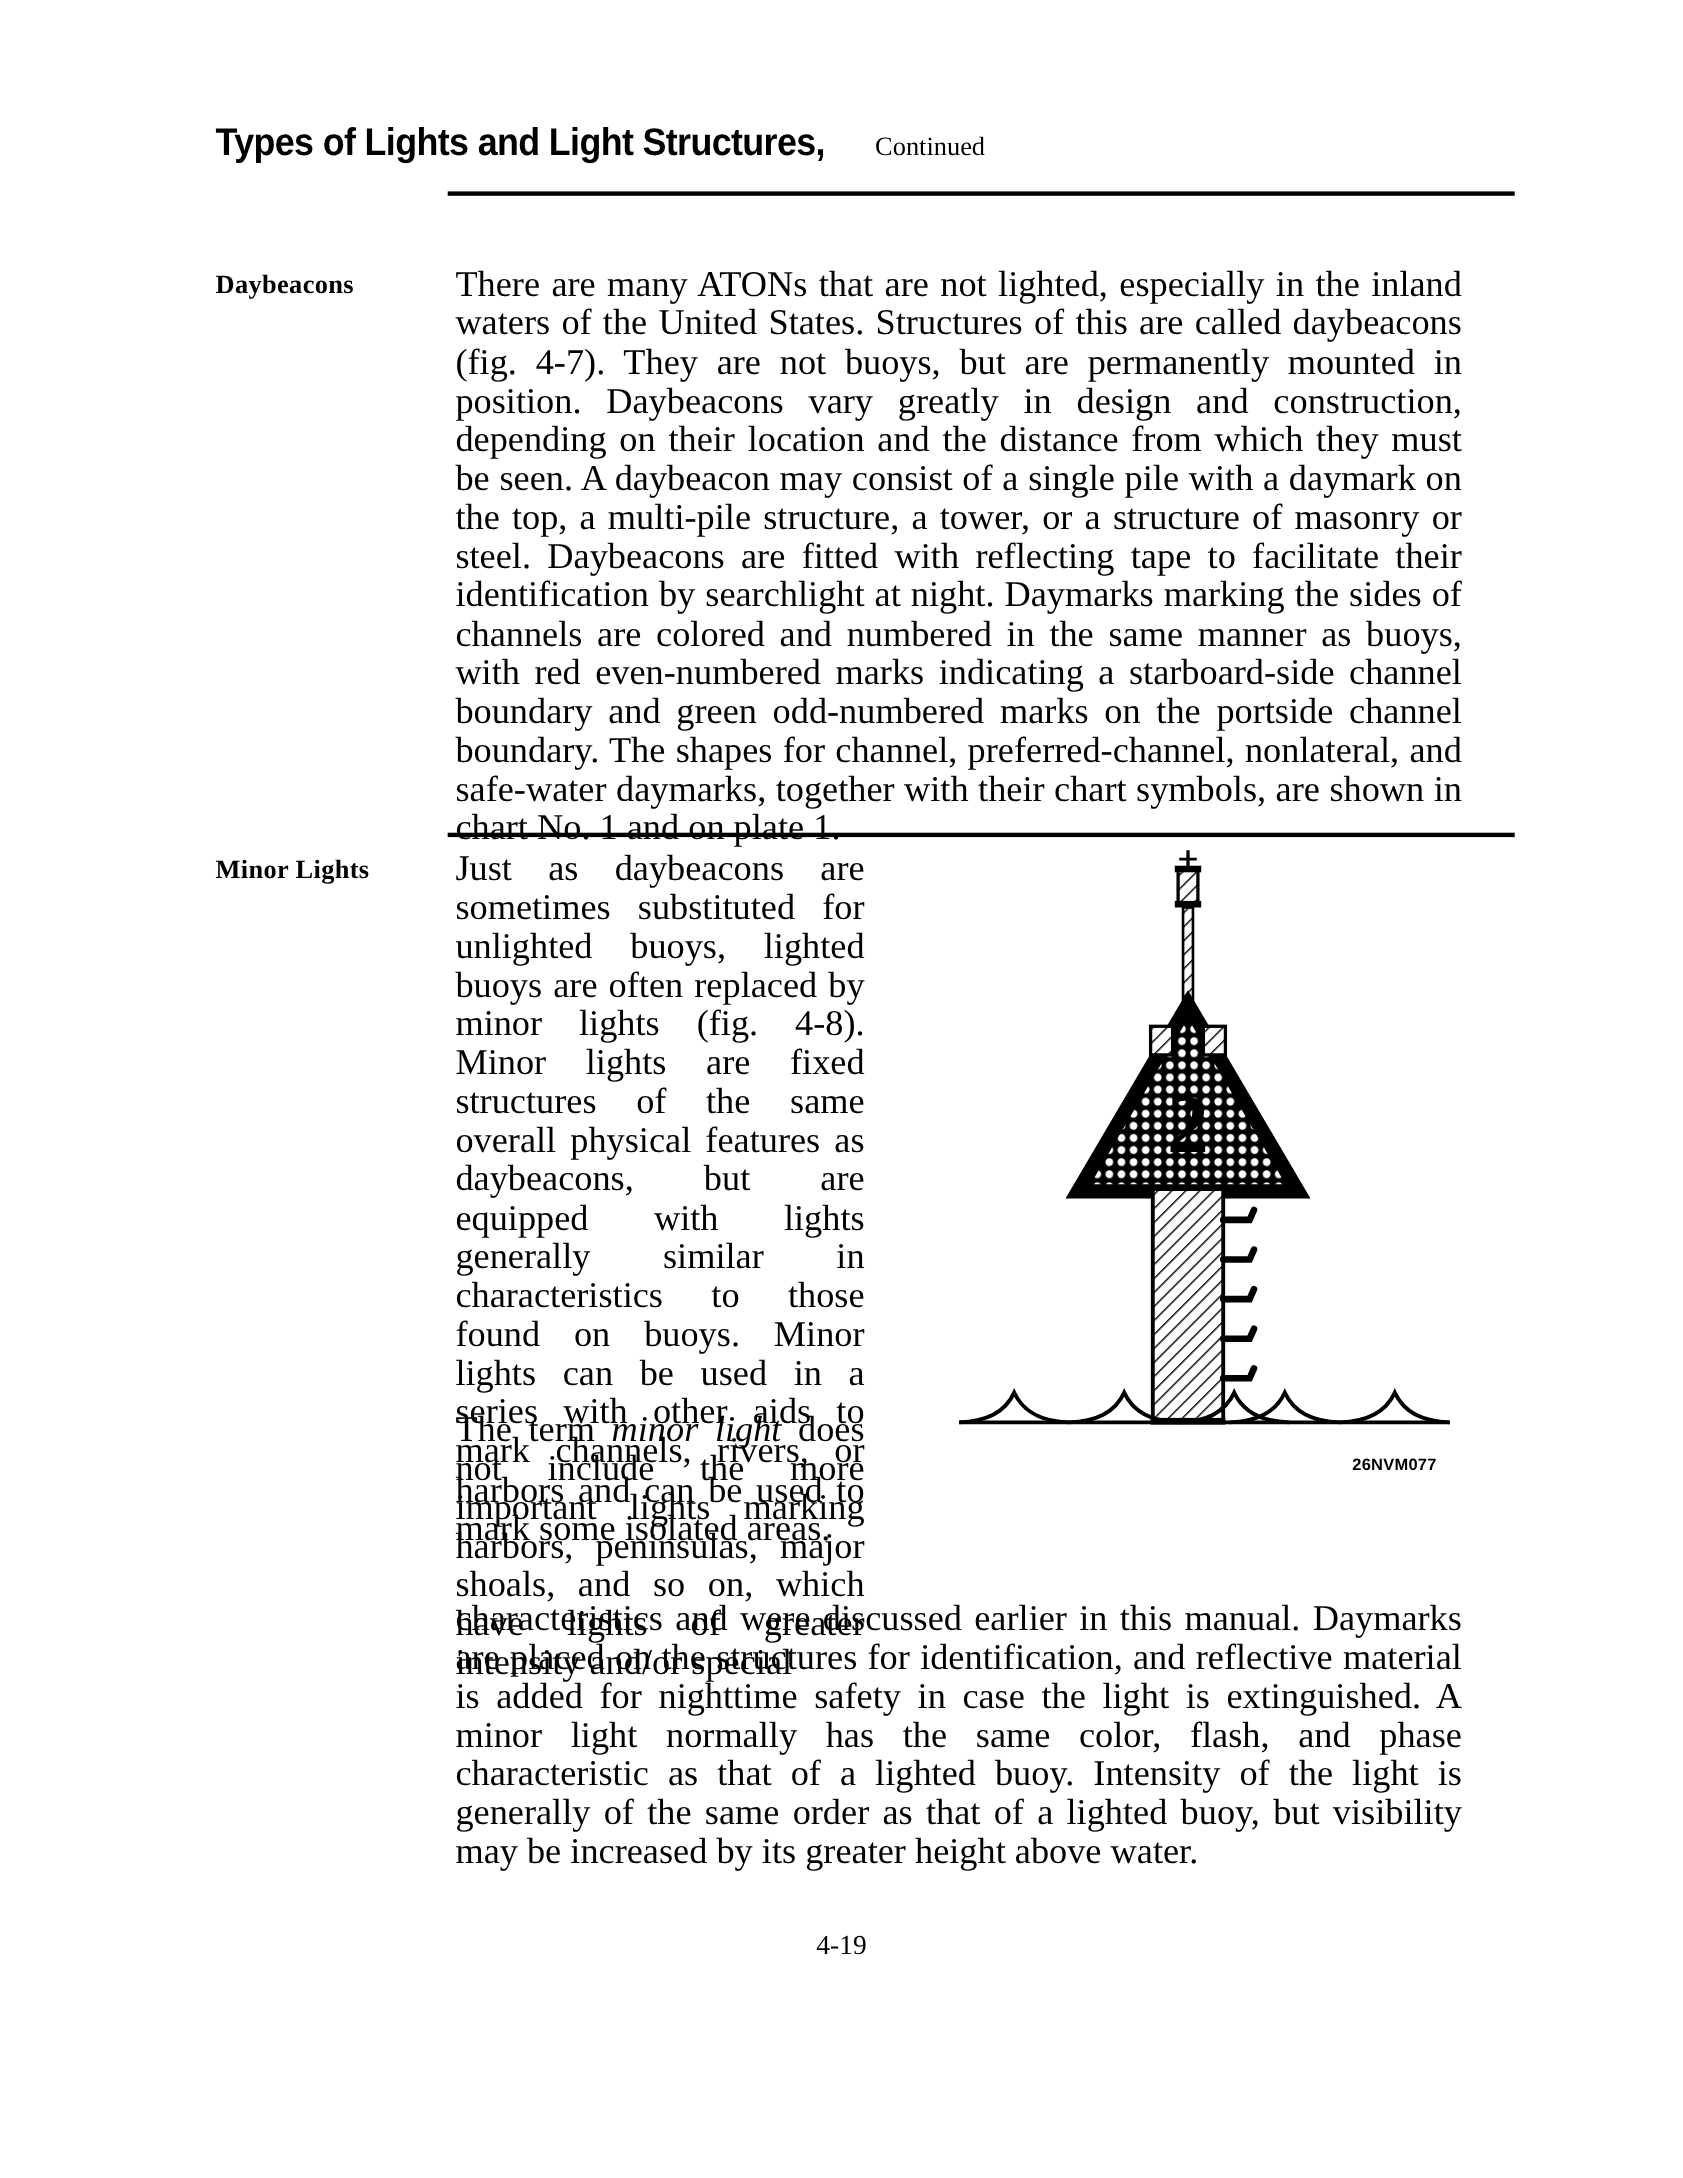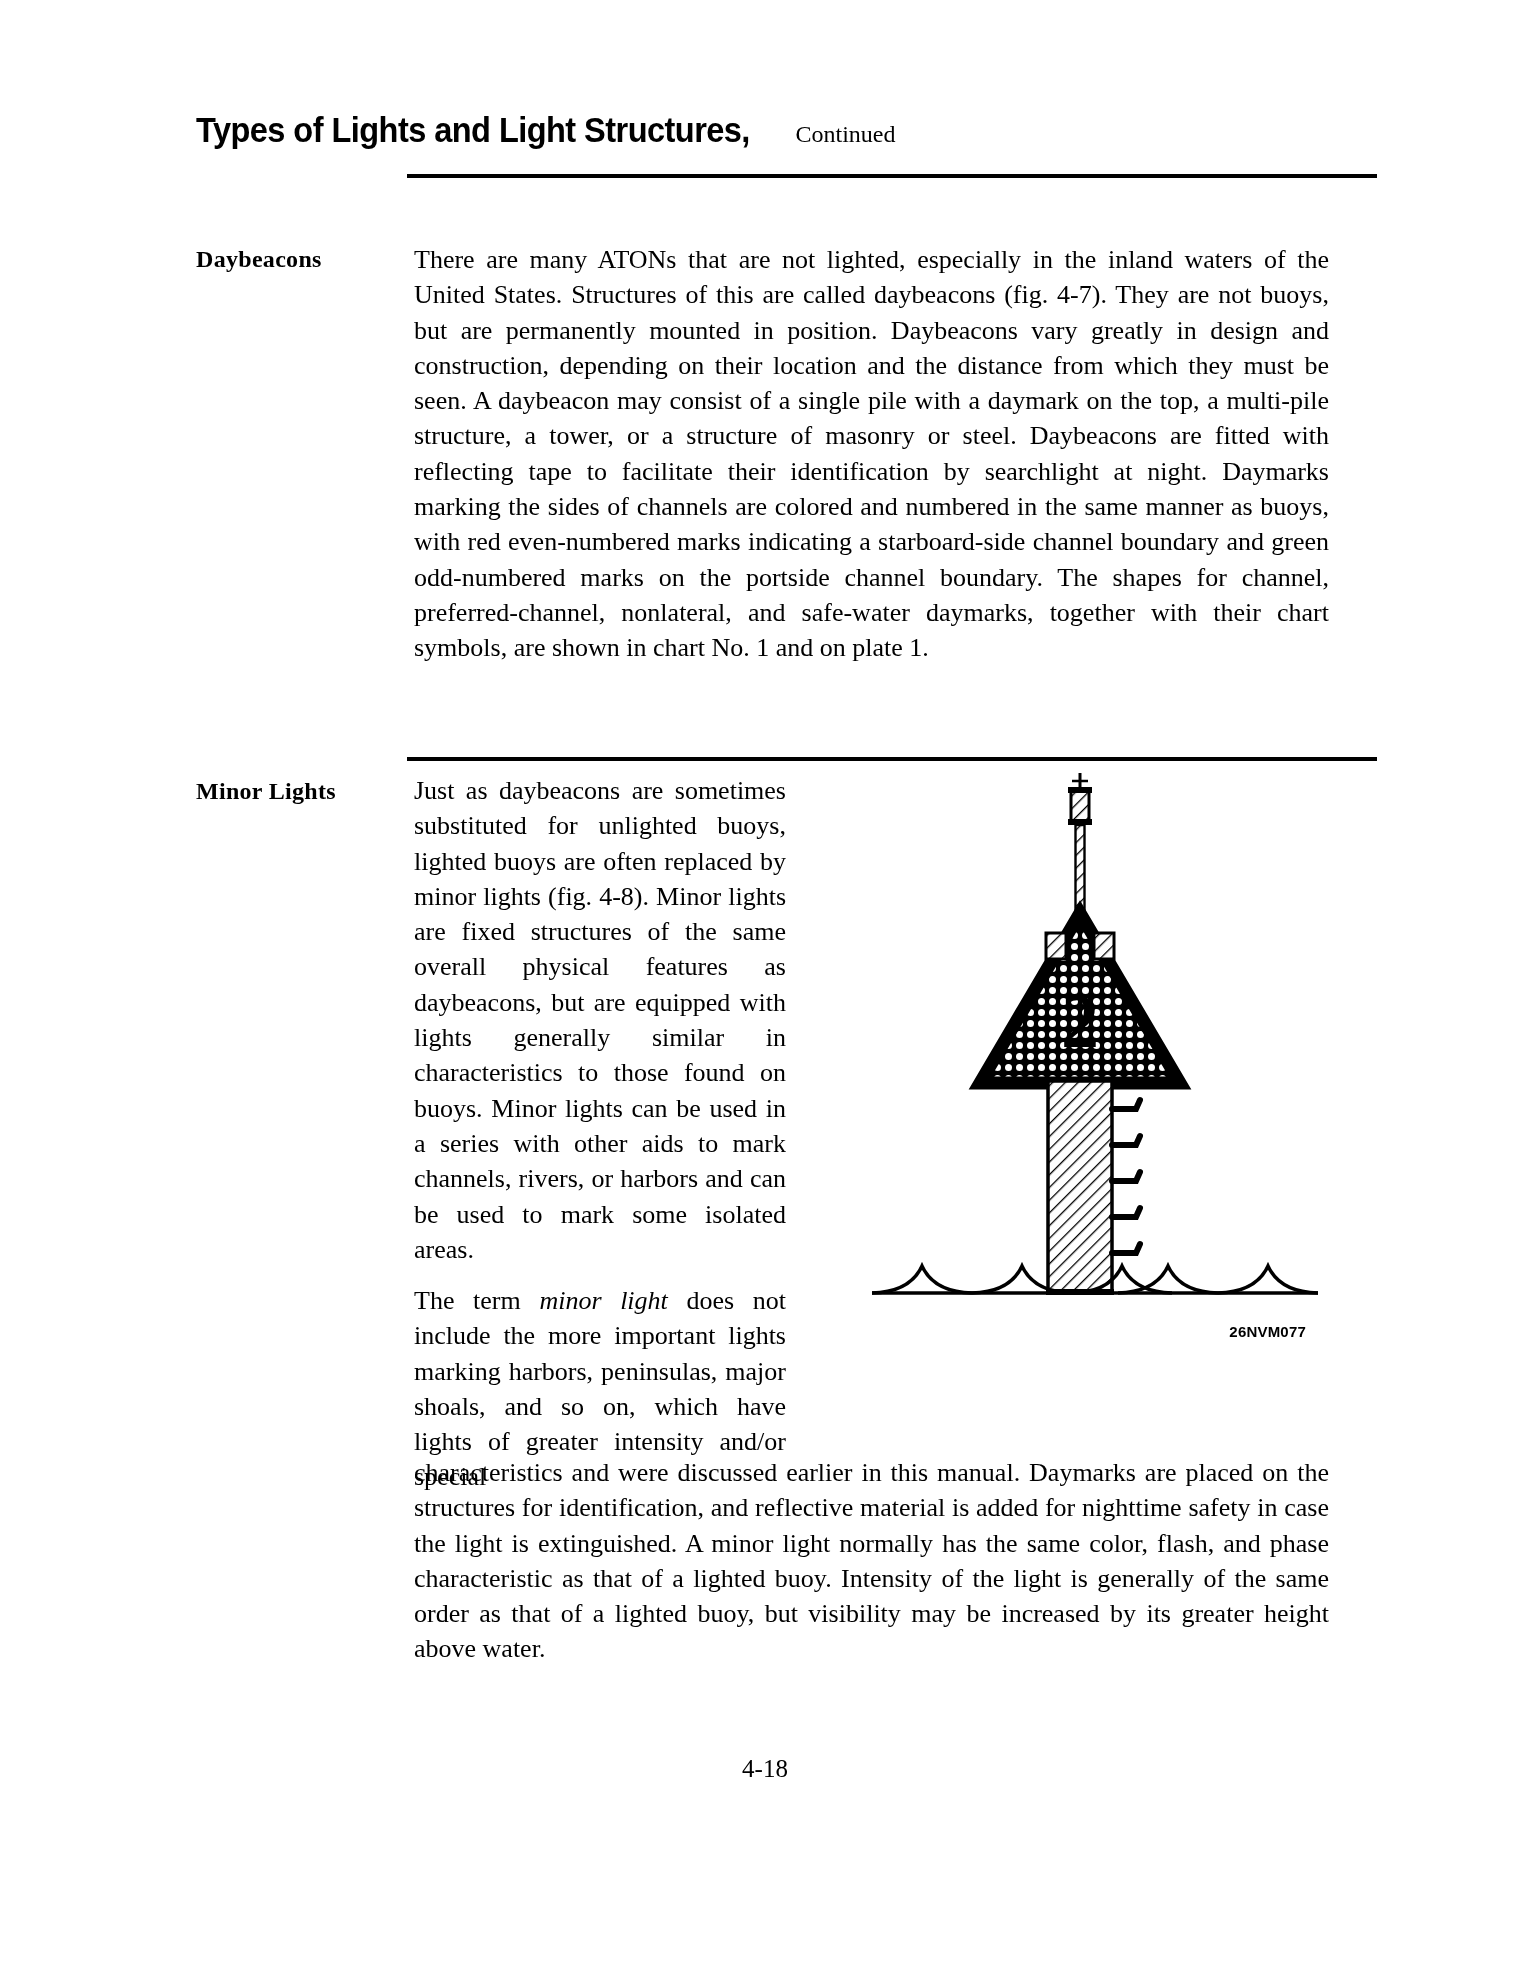--- a/index.html
+++ b/index.html
@@ -61,21 +61,21 @@
     font-family:"Liberation Serif","DejaVu Serif",serif;
     letter-spacing:0.3px;
   }
   #label-daybeacons{top:246px;}
   #label-minorlights{top:778px;}
 
   
   .body-col{
     position:absolute;
     left:414px;
-    font-size:26px;
+    font-size:33px;
     line-height:35.3px;
     text-align:justify;
     text-justify:inter-word;
     font-family:"Liberation Serif","DejaVu Serif",serif;
   }
   #para-daybeacons{
     top:242px;
     width:915px;
   }
   #para-minor-1{
@@ -222,15 +222,15 @@
         <path d="M258 528 Q 296 527 308 501 Q 320 527 358 528"></path>
         <path d="M358 528 Q 396 527 408 501 Q 420 527 458 528"></path>
       </g>
 
       <rect x="186" y="524" width="68" height="6" fill="#000"></rect>
     </svg>
 
     <div class="fig-id">26NVM077</div>
   </div>
 
-  <div class="page-number">4-18</div>
+  <div class="page-number">4-19</div>
 
 </div>
 
 </body></html>

